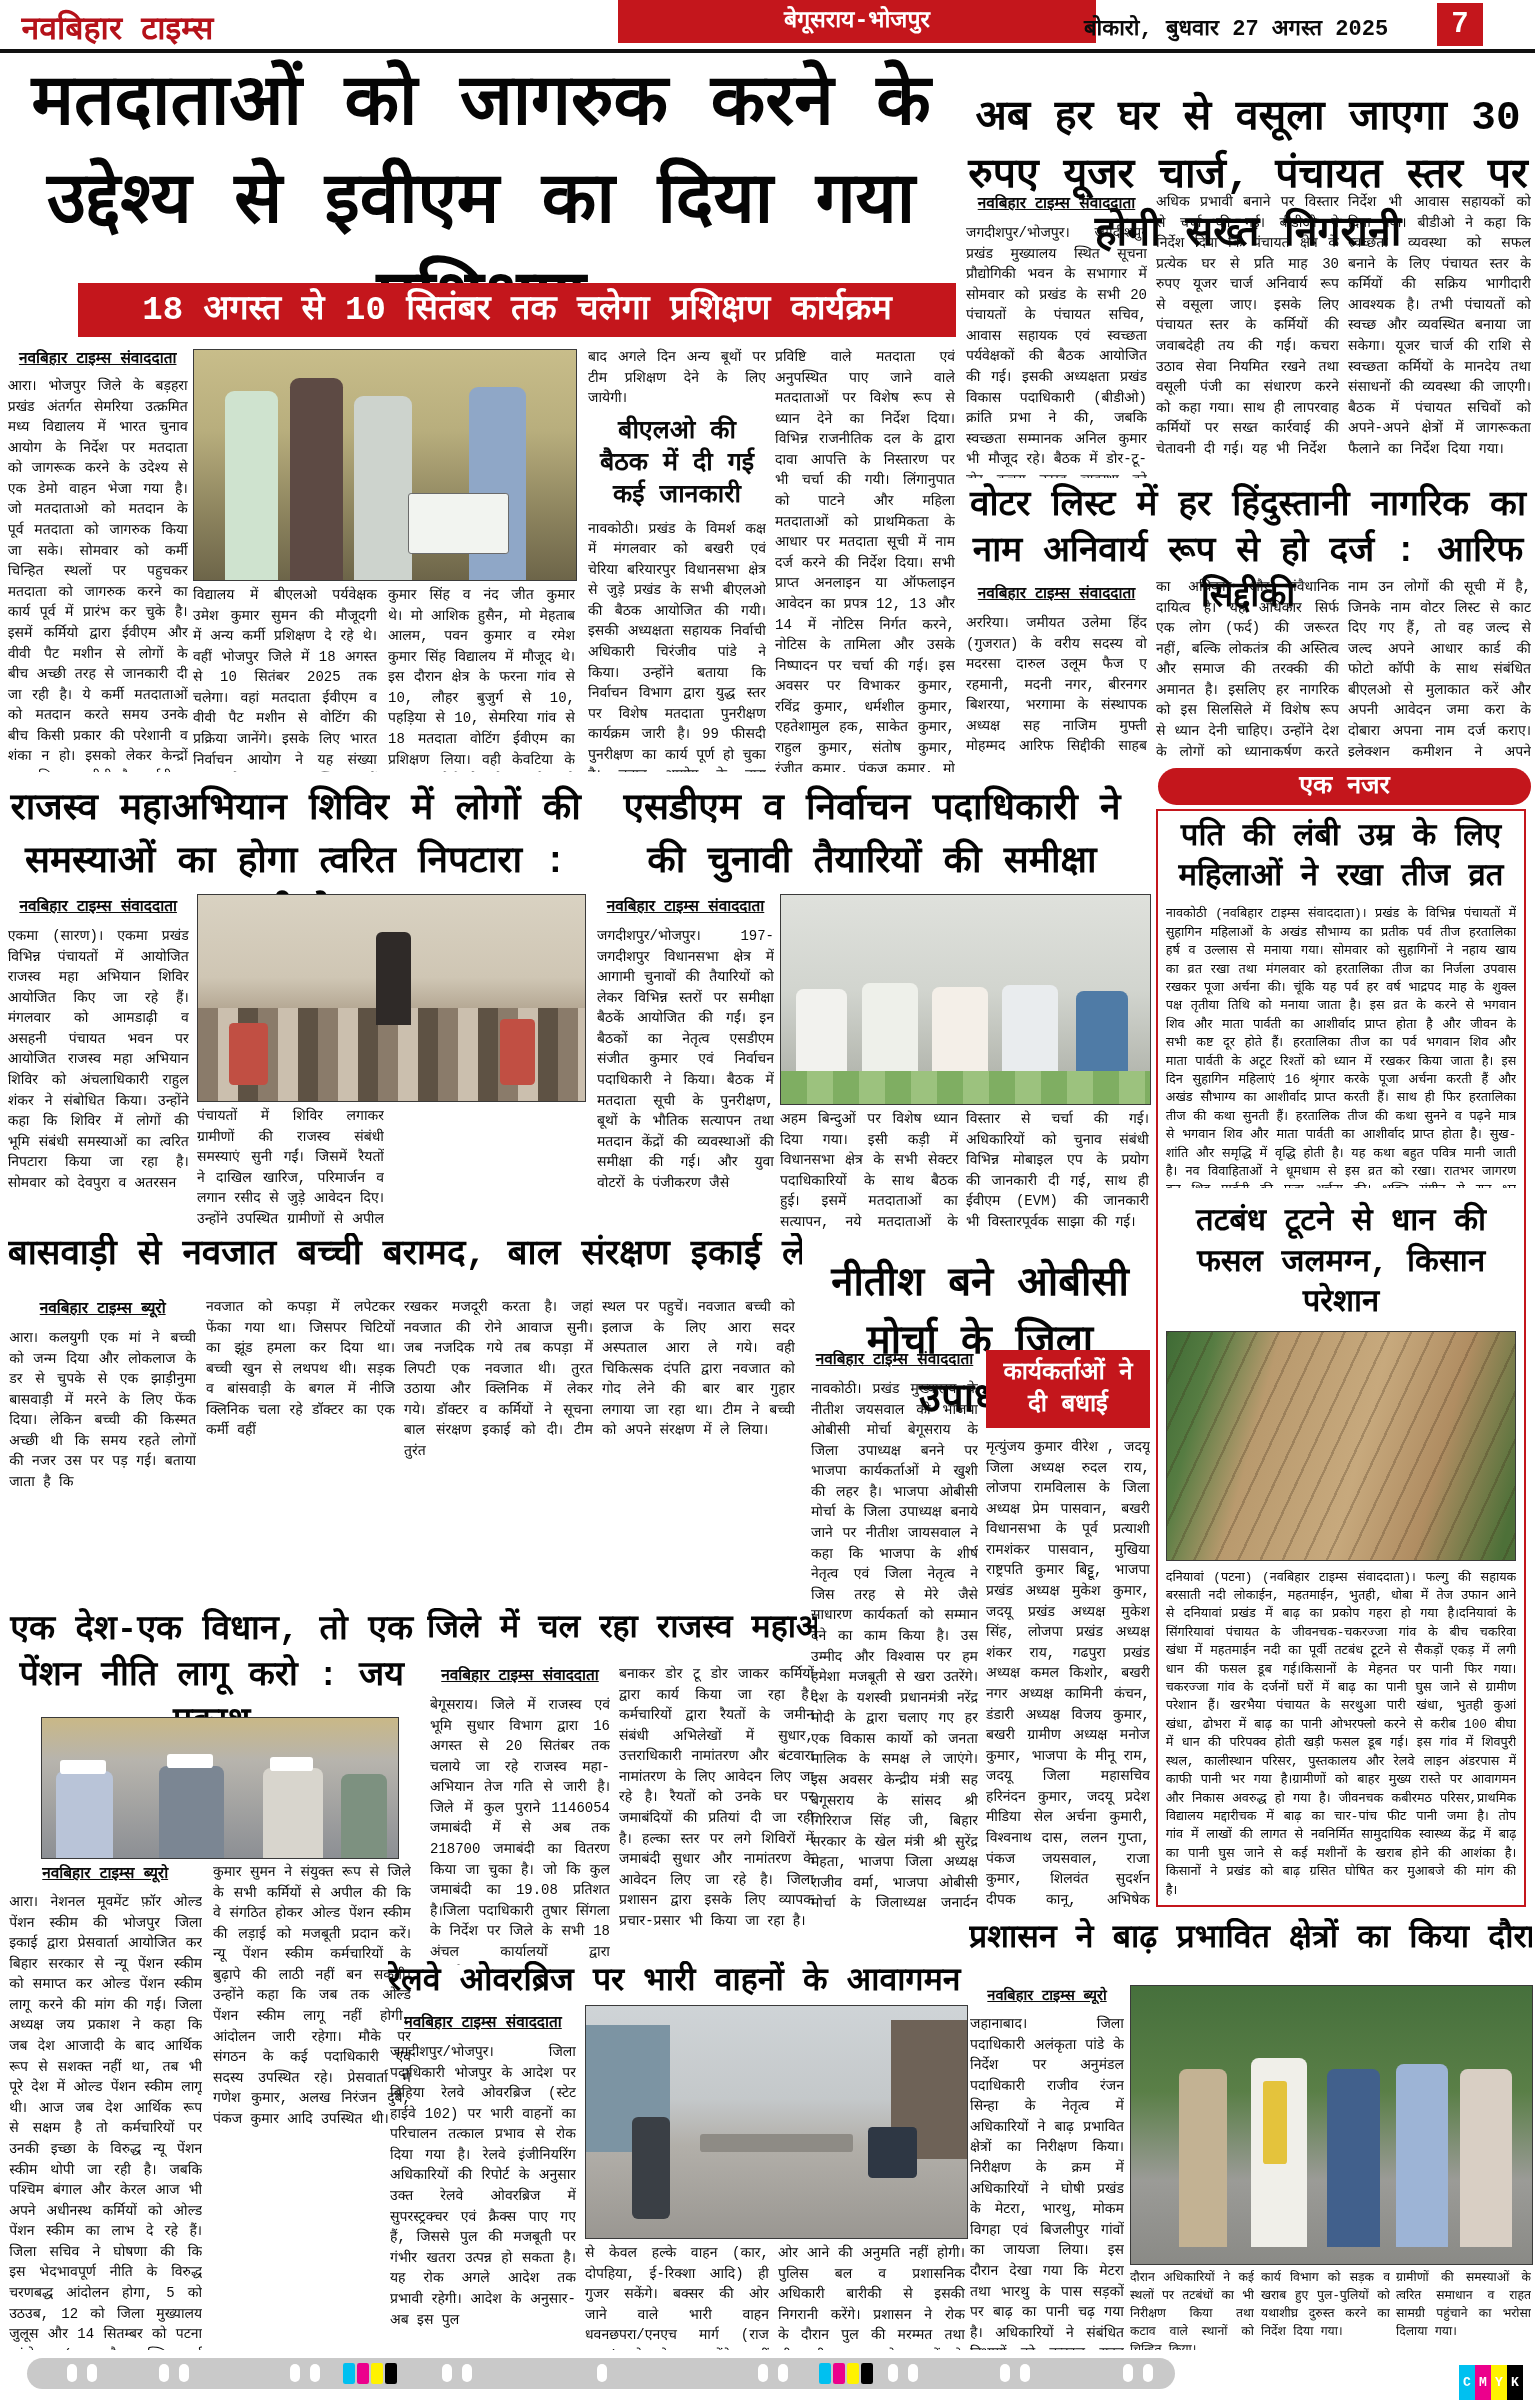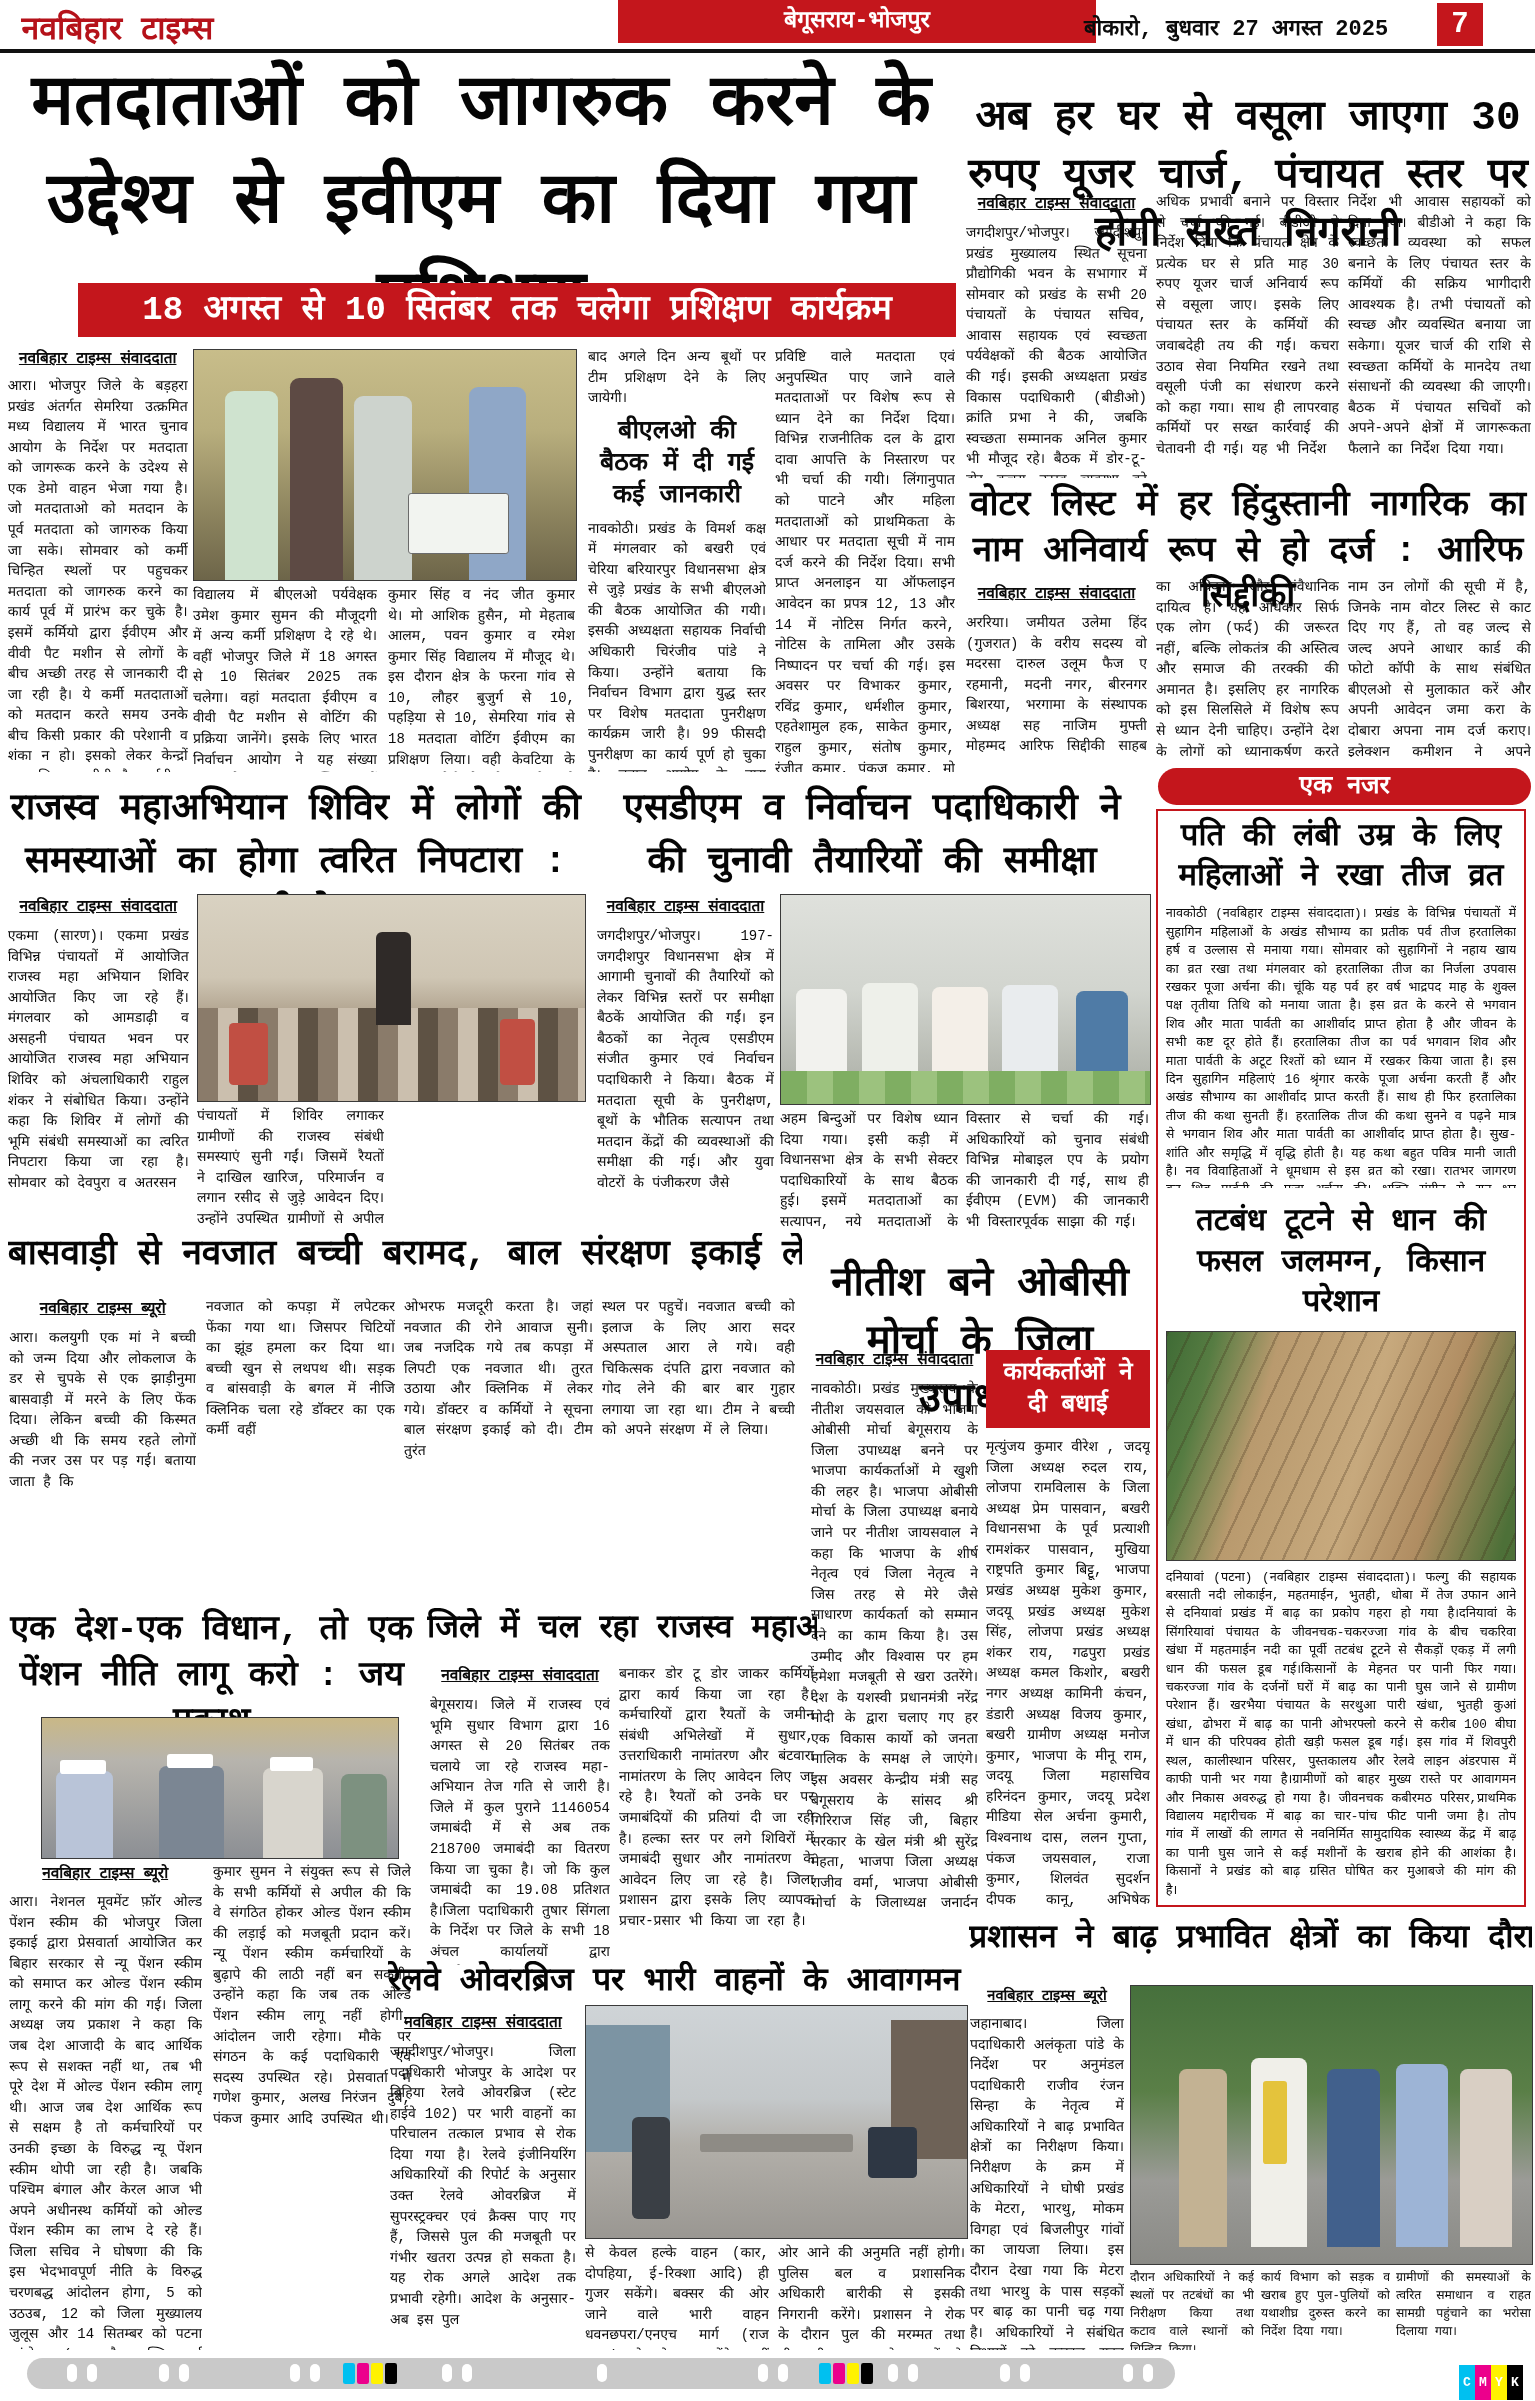--- a/index.html
+++ b/index.html
@@ -103,21 +103,21 @@
     <div style="position:absolute;left:80%;top:46%;width:14%;height:42%;background:#4f7ba6;border-radius:7.7px 7.7px 0 0;"></div>
     <div style="position:absolute;left:0;top:84%;width:100%;height:16%;background:repeating-linear-gradient(90deg,#7fae62 0 26px,#9cc27e 26px 52px);"></div>
   </div>
   <div class="abs col" style="left:780px;top:1109px;width:178px;height:120px;">अहम बिन्दुओं पर विशेष ध्यान दिया गया। इसी कड़ी में विधानसभा क्षेत्र के सभी सेक्टर पदाधिकारियों के साथ बैठक हुई। इसमें मतदाताओं का सत्यापन, नये मतदाताओं के नामांकन, महिला एवं युवा वोटरों के पंजीकरण जैसे दायित्वों और जिम्मेदारियों पर</div>
   <div class="abs col" style="left:966px;top:1109px;width:183px;height:120px;">विस्तार से चर्चा की गई। अधिकारियों को चुनाव संबंधी विभिन्न मोबाइल एप के प्रयोग की जानकारी दी गई, साथ ही ईवीएम (EVM) की जानकारी भी विस्तारपूर्वक साझा की गई।</div>
 
   <div class="abs hl h-46" style="left:7.7px;top:1233px;width:794px;white-space:nowrap;overflow:hidden;">बासवाड़ी से नवजात बच्ची बरामद, बाल संरक्षण इकाई ले गई आरा</div>
   <div class="abs byline" style="left:9.2px;top:1297px;width:187px;">नवबिहार टाइम्स ब्यूरो</div>
   <div class="abs col" style="left:9.2px;top:1328px;width:187px;height:267px;">आरा। कलयुगी एक मां ने बच्ची को जन्म दिया और लोकलाज के डर से चुपके से एक झाड़ीनुमा बासवाड़ी में मरने के लिए फेंक दिया। लेकिन बच्ची की किस्मत अच्छी थी कि समय रहते लोगों की नजर उस पर पड़ गई। बताया जाता है कि</div>
   <div class="abs col" style="left:206px;top:1297px;width:189px;height:298px;">नवजात को कपड़ा में लपेटकर फेंका गया था। जिसपर चिटियों का झूंड हमला कर दिया था। बच्ची खुन से लथपथ थी। सड़क व बांसवाड़ी के बगल में नीजि क्लिनिक चला रहे डॉक्टर का एक कर्मी वहीं</div>
-  <div class="abs col" style="left:404px;top:1297px;width:189px;height:298px;">ओभरफ मजदूरी करता है। जहां नवजात की रोने आवाज सुनी। जब नजदिक गये तब कपड़ा में लिपटी एक नवजात थी। तुरत उठाया और क्लिनिक में लेकर गये। डॉक्टर व कर्मियों ने सूचना बाल संरक्षण इकाई को दी। टीम तुरंत</div>
+  <div class="abs col" style="left:404px;top:1297px;width:189px;height:298px;">रखकर मजदूरी करता है। जहां नवजात की रोने आवाज सुनी। जब नजदिक गये तब कपड़ा में लिपटी एक नवजात थी। तुरत उठाया और क्लिनिक में लेकर गये। डॉक्टर व कर्मियों ने सूचना बाल संरक्षण इकाई को दी। टीम तुरंत</div>
   <div class="abs col" style="left:602px;top:1297px;width:193px;height:298px;">स्थल पर पहुचें। नवजात बच्ची को इलाज के लिए आरा सदर अस्पताल आरा ले गये। वही चिकित्सक दंपति द्वारा नवजात को गोद लेने की बार बार गुहार लगाया जा रहा था। टीम ने बच्ची को अपने संरक्षण में ले लिया।</div>
 
   <div class="abs hl h-52" style="left:809px;top:1228px;width:342px;">नीतीश बने ओबीसी मोर्चा के जिला उपाध्यक्ष</div>
   <div class="abs byline" style="left:811px;top:1348px;width:167px;">नवबिहार टाइम्स संवाददाता</div>
   <div class="abs col" style="left:811px;top:1379px;width:167px;height:528px;">नावकोठी। प्रखंड मुख्यालय के नीतीश जयसवाल को भाजपा ओबीसी मोर्चा बेगूसराय के जिला उपाध्यक्ष बनने पर भाजपा कार्यकर्ताओं मे खुशी की लहर है। भाजपा ओबीसी मोर्चा के जिला उपाध्यक्ष बनाये जाने पर नीतीश जायसवाल ने कहा कि भाजपा के शीर्ष नेतृत्व एवं जिला नेतृत्व ने जिस तरह से मेरे जैसे साधारण कार्यकर्ता को सम्मान देने का काम किया है। उस उम्मीद और विश्वास पर हम हमेशा मजबूती से खरा उतरेंगे। देश के यशस्वी प्रधानमंत्री नरेंद्र मोदी के द्वारा चलाए गए हर एक विकास कार्यो को जनता मालिक के समक्ष ले जाएंगे। इस अवसर केन्द्रीय मंत्री सह बेगूसराय के सांसद श्री गिरिराज सिंह जी, बिहार सरकार के खेल मंत्री श्री सुरेंद्र मेहता, भाजपा जिला अध्यक्ष राजीव वर्मा, भाजपा ओबीसी मोर्चा के जिलाध्यक्ष जनार्दन पटेल,बेगूसराय विधायक कुन्दन कुमार, मटिहानी विधायक राजकुमार सिंह, भाजपा के पूर्व राष्ट्रीय मंत्री सह पूर्व विधान परिषद रजनीश कुमार, जिला उपाध्यक्ष</div>
   <div class="abs redbar" style="left:986px;top:1350px;width:164px;height:78px;font-size:24px;line-height:1.35;display:flex;align-items:center;justify-content:center;padding:12px;box-sizing:border-box;">कार्यकर्ताओं ने दी बधाई</div>
   <div class="abs col" style="left:986px;top:1437px;width:164px;height:470px;">मृत्युंजय कुमार वीरेश , जदयू जिला अध्यक्ष रुदल राय, लोजपा रामविलास के जिला अध्यक्ष प्रेम पासवान, बखरी विधानसभा के पूर्व प्रत्याशी रामशंकर पासवान, मुखिया राष्ट्रपति कुमार बिट्टू, भाजपा प्रखंड अध्यक्ष मुकेश कुमार, जदयू प्रखंड अध्यक्ष मुकेश सिंह, लोजपा प्रखंड अध्यक्ष शंकर राय, गढपुरा प्रखंड अध्यक्ष कमल किशोर, बखरी नगर अध्यक्ष कामिनी कंचन, डंडारी अध्यक्ष विजय कुमार, बखरी ग्रामीण अध्यक्ष मनोज कुमार, भाजपा के मीनू राम, जदयू जिला महासचिव हरिनंदन कुमार, जदयू प्रदेश मीडिया सेल अर्चना कुमारी, विश्वनाथ दास, ललन गुप्ता, पंकज जयसवाल, राजा कुमार, शिलवंत सुदर्शन दीपक कानू, अभिषेक चौहान, जयशंकर भारती, धर्मेन्द्र भारती, कर्मशील गौतम, देवेन्द्र प्रसाद सिंह,प्रो हरेराम सिंह, प्रो राजकिशोर जयसवाल नावकोठी पंचायत अध्यक्ष ओम जी पोद्दार आदि ने बधाई दी।</div>
 
   <div class="abs hl h-44" style="left:7.7px;top:1608px;width:408px;">एक देश-एक विधान, तो एक पेंशन नीति लागू करो : जय प्रकाश</div>
   <div class="abs photo" style="left:41px;top:1717px;width:356px;height:140px;background:linear-gradient(180deg,#c9b887 0%,#b7b4ad 30%,#8c8f94 100%);">

